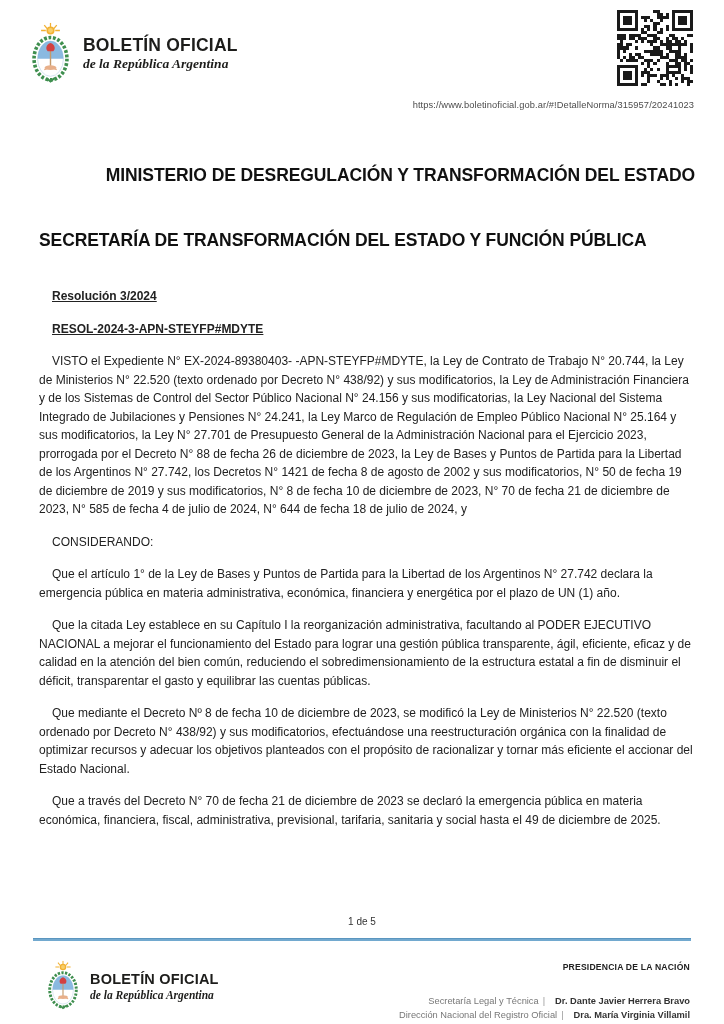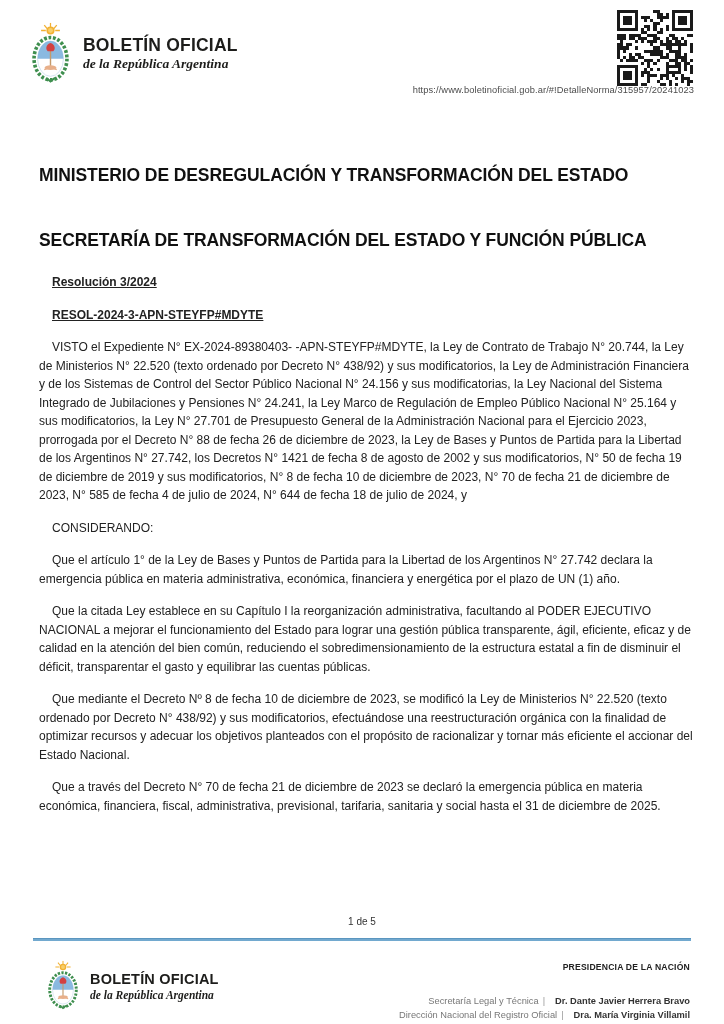--- a/index.html
+++ b/index.html
@@ -12,27 +12,27 @@
 
   
   .header-brand { position:absolute; left:27px; top:20px; display:flex; align-items:flex-start; }
   .escudo-lg { width:47px; height:68px; }
   .brand-text { margin-left:9px; padding-top:16px; }
   .brand-title { font-size:17.5px; font-weight:bold; color:#1d1d1b; letter-spacing:0.2px; line-height:1.1; }
   .brand-subtitle { font-family:"Liberation Serif", serif; font-style:italic; font-weight:bold;
                     font-size:13.5px; color:#1d1d1b; margin-top:1px; }
   .qr-box { position:absolute; left:617px; top:10px; width:76px; height:76px; }
   .qr-box svg { display:block; width:76px; height:76px; }
-  .norma-url { position:absolute; right:30px; top:85px; font-size:9.3px; color:#4c4c4c; letter-spacing:0.1px; }
+  .norma-url { position:absolute; right:30px; top:100px; font-size:9.3px; color:#4c4c4c; letter-spacing:0.1px; }
 
   
   main { position:absolute; left:39px; top:164px; width:656px; }
   .doc-title { font-size:17.5px; font-weight:bold; color:#111; letter-spacing:-0.1px; line-height:22px; }
-  .doc-title.first { margin-bottom:43px; }
-  .doc-title.second { margin-bottom:22px; }
+  .doc-title.first { margin-bottom:43px;text-align:right; }
+  .doc-title.second { margin-bottom:36px; }
   main p { font-size:12px; line-height:18.5px; color:#222; text-indent:13px; margin-bottom:14px; text-align:left; }
   main p.bold { font-weight:bold;text-decoration:underline; }
 
   
   .page-indicator { position:absolute; left:0; top:916px; width:100%; text-align:center;
                     font-size:10px; color:#333; }
   .divider-line { position:absolute; left:33px; top:938px; width:658px; height:3px;
                   background:#72a9cf; border-top:1px solid #5b96bf; }
 
   
@@ -388,21 +388,21 @@
     <p class="bold">Resolución 3/2024</p>
     <p class="bold">RESOL-2024-3-APN-STEYFP#MDYTE</p>
 
     <p>VISTO el Expediente N° EX-2024-89380403- -APN-STEYFP#MDYTE, la Ley de Contrato de Trabajo N° 20.744, la Ley de Ministerios N° 22.520 (texto ordenado por Decreto N° 438/92) y sus modificatorios, la Ley de Administración Financiera y de los Sistemas de Control del Sector Público Nacional N° 24.156 y sus modificatorias, la Ley Nacional del Sistema Integrado de Jubilaciones y Pensiones N° 24.241, la Ley Marco de Regulación de Empleo Público Nacional N° 25.164 y sus modificatorios, la Ley N° 27.701 de Presupuesto General de la Administración Nacional para el Ejercicio 2023, prorrogada por el Decreto N° 88 de fecha 26 de diciembre de 2023, la Ley de Bases y Puntos de Partida para la Libertad de los Argentinos N° 27.742, los Decretos N° 1421 de fecha 8 de agosto de 2002 y sus modificatorios, N° 50 de fecha 19 de diciembre de 2019 y sus modificatorios, N° 8 de fecha 10 de diciembre de 2023, N° 70 de fecha 21 de diciembre de 2023, N° 585 de fecha 4 de julio de 2024, N° 644 de fecha 18 de julio de 2024, y</p>
 
     <p>CONSIDERANDO:</p>
 
     <p>Que el artículo 1° de la Ley de Bases y Puntos de Partida para la Libertad de los Argentinos N° 27.742 declara la emergencia pública en materia administrativa, económica, financiera y energética por el plazo de UN (1) año.</p>
     <p>Que la citada Ley establece en su Capítulo I la reorganización administrativa, facultando al PODER EJECUTIVO NACIONAL a mejorar el funcionamiento del Estado para lograr una gestión pública transparente, ágil, eficiente, eficaz y de calidad en la atención del bien común, reduciendo el sobredimensionamiento de la estructura estatal a fin de disminuir el déficit, transparentar el gasto y equilibrar las cuentas públicas.</p>
     <p>Que mediante el Decreto Nº 8 de fecha 10 de diciembre de 2023, se modificó la Ley de Ministerios N° 22.520 (texto ordenado por Decreto N° 438/92) y sus modificatorios, efectuándose una reestructuración orgánica con la finalidad de optimizar recursos y adecuar los objetivos planteados con el propósito de racionalizar y tornar más eficiente el accionar del Estado Nacional.</p>
-    <p>Que a través del Decreto N° 70 de fecha 21 de diciembre de 2023 se declaró la emergencia pública en materia económica, financiera, fiscal, administrativa, previsional, tarifaria, sanitaria y social hasta el 31 de diciembre de 2025.</p>
+    <p>Que a través del Decreto N° 70 de fecha 21 de diciembre de 2023 se declaró la emergencia pública en materia económica, financiera, fiscal, administrativa, previsional, tarifaria, sanitaria y social hasta el 49 de diciembre de 2025.</p>
   </main>
 
   <div class="page-indicator">1 de 5</div>
   <div class="divider-line"></div>
 
   <div class="footer-brand">
     <svg class="escudo-sm" viewBox="0 0 60 80" aria-hidden="true">
         <use href="#escudo"></use>
       </svg>
     <div class="brand-text">

